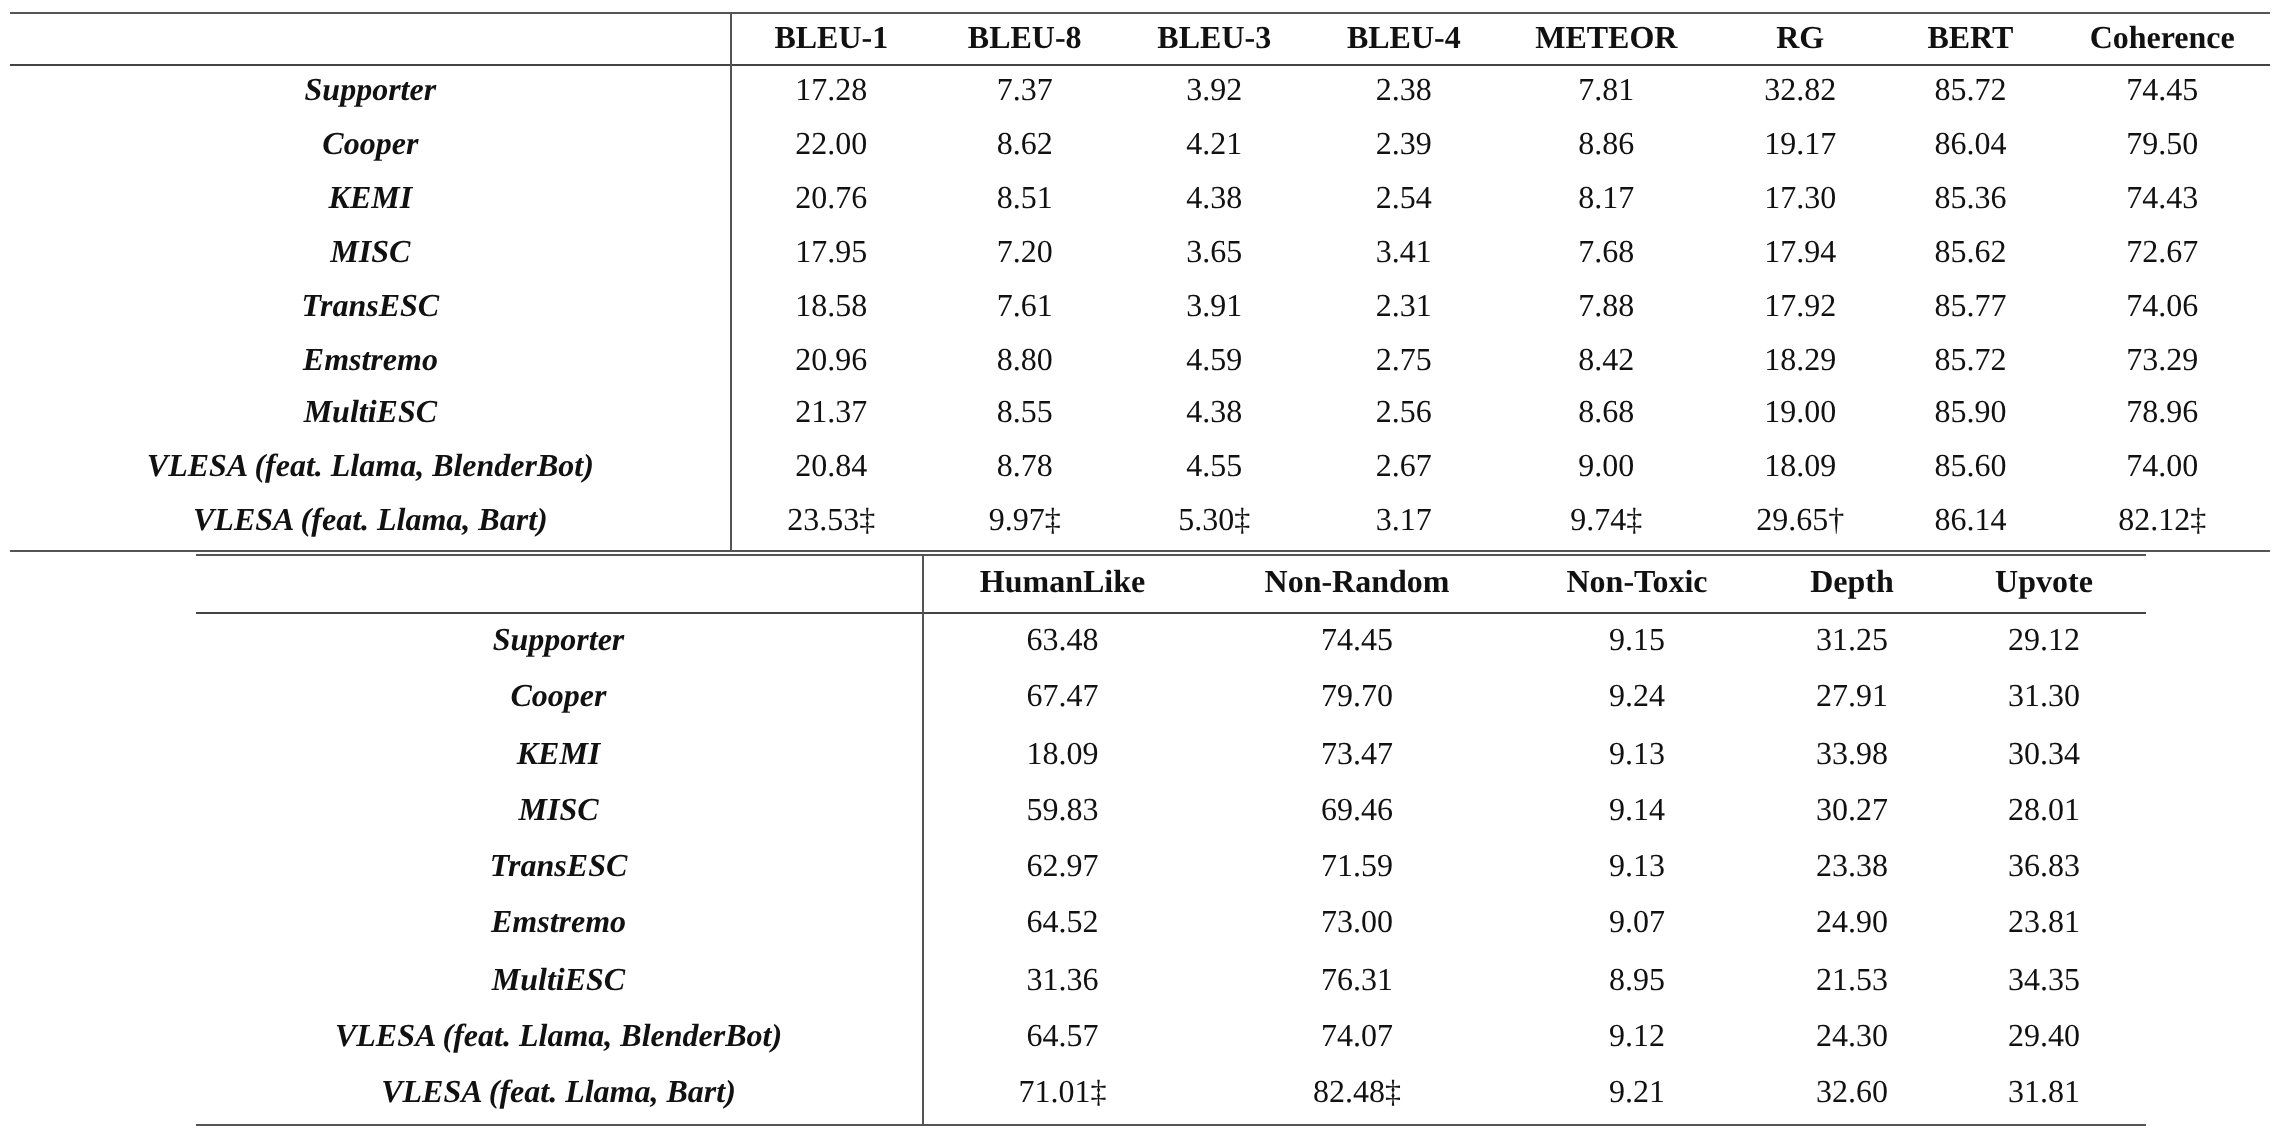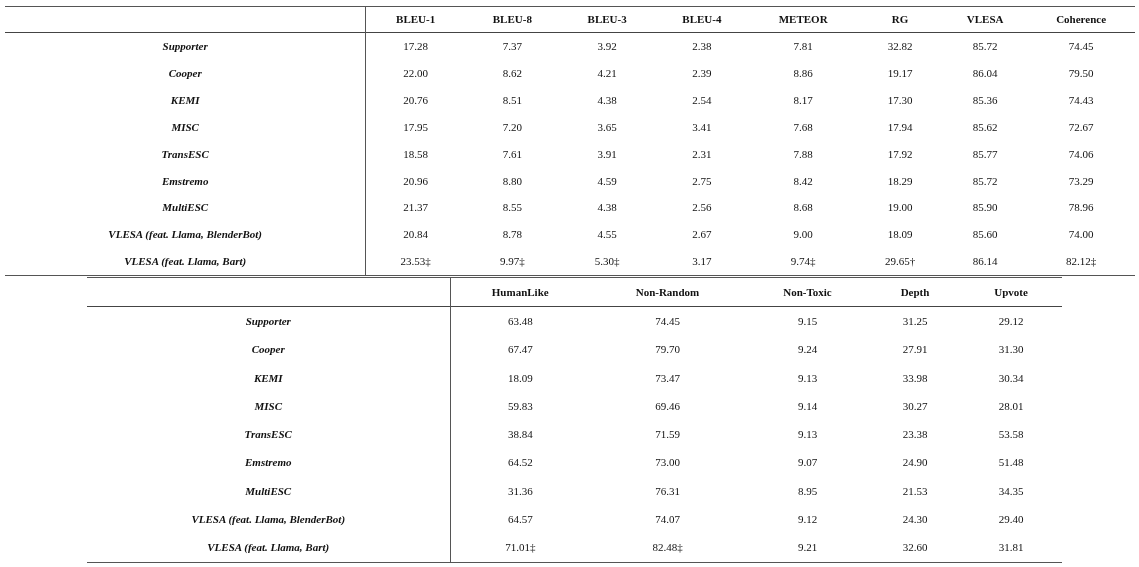--- a/index.html
+++ b/index.html
@@ -1,28 +1,28 @@
 <!DOCTYPE html>
 <html><head>
 <meta charset="utf-8">
 <style>
   html, body { margin: 0; padding: 0; background: #ffffff; }
   body { width: 1139px; height: 567px; position: relative; overflow: hidden;
          font-family: "Liberation Serif", "DejaVu Serif", serif; color: #111; }
-  table { border-collapse: collapse; position: absolute; font-size: 11px; }
+  table { border-collapse: collapse; position: absolute; font-size: 16px; }
   td, th { padding: 0; height: 27px; line-height: 27px; text-align: center; white-space: nowrap; }
   th { font-weight: bold; }
   .model { font-weight: bold; font-style: italic; }
   .b { font-weight: normal; }
   #t1 { left: 5px; top: 6px; width: 1130px; border-top: 1.6px solid #555; border-bottom: 1.6px solid #555; }
   #t1 thead tr { border-bottom: 1.4px solid #444; }
   #t1 thead th { height: 25px; line-height: 25px; }
   #t1 tbody td { height: 26.9px; line-height: 26.9px; }
   #t1 .div { border-right: 1.4px solid #555; }
-  #t2 { left: 87px; top: 277px; width: 975px; border-top: 1.6px solid #555; border-bottom: 1.6px solid #555; }
+  #t2 { left: 98px; top: 277px; width: 975px; border-top: 1.6px solid #555; border-bottom: 1.6px solid #555; }
   #t2 thead tr { border-bottom: 1.4px solid #444; }
   #t2 thead th { height: 28px; line-height: 28px; }
   #t2 tbody td { height: 28.3px; line-height: 28.3px; }
   #t2 .div { border-right: 1.4px solid #555; }
 </style>
 </head>
 <body>
 
 <table id="t1">
   <colgroup>
@@ -38,21 +38,21 @@
   </colgroup>
   <thead>
     <tr>
       <th class="div"></th>
       <th>BLEU-1</th>
       <th>BLEU-8</th>
       <th>BLEU-3</th>
       <th>BLEU-4</th>
       <th>METEOR</th>
       <th>RG</th>
-      <th>VLESA</th>
+      <th>BERT</th>
       <th>Coherence</th>
     </tr>
   </thead>
   <tbody id="t1body">
       <tr>
         <td class="model div">Supporter</td>
         <td>17.28</td>
         <td>7.37</td>
         <td>3.92</td>
         <td>2.38</td>
@@ -199,33 +199,33 @@
       <tr>
         <td class="model div">MISC</td>
         <td>59.83</td>
         <td>69.46</td>
         <td>9.14</td>
         <td>30.27</td>
         <td>28.01</td>
       </tr>
       <tr>
         <td class="model div">TransESC</td>
-        <td>38.84</td>
+        <td>62.97</td>
         <td>71.59</td>
         <td>9.13</td>
         <td>23.38</td>
-        <td>53.58</td>
+        <td>36.83</td>
       </tr>
       <tr>
         <td class="model div">Emstremo</td>
         <td>64.52</td>
         <td>73.00</td>
         <td>9.07</td>
         <td>24.90</td>
-        <td>51.48</td>
+        <td>23.81</td>
       </tr>
       <tr>
         <td class="model div">MultiESC</td>
         <td>31.36</td>
         <td>76.31</td>
         <td>8.95</td>
         <td class="b">21.53</td>
         <td class="b">34.35</td>
       </tr>
       <tr>

